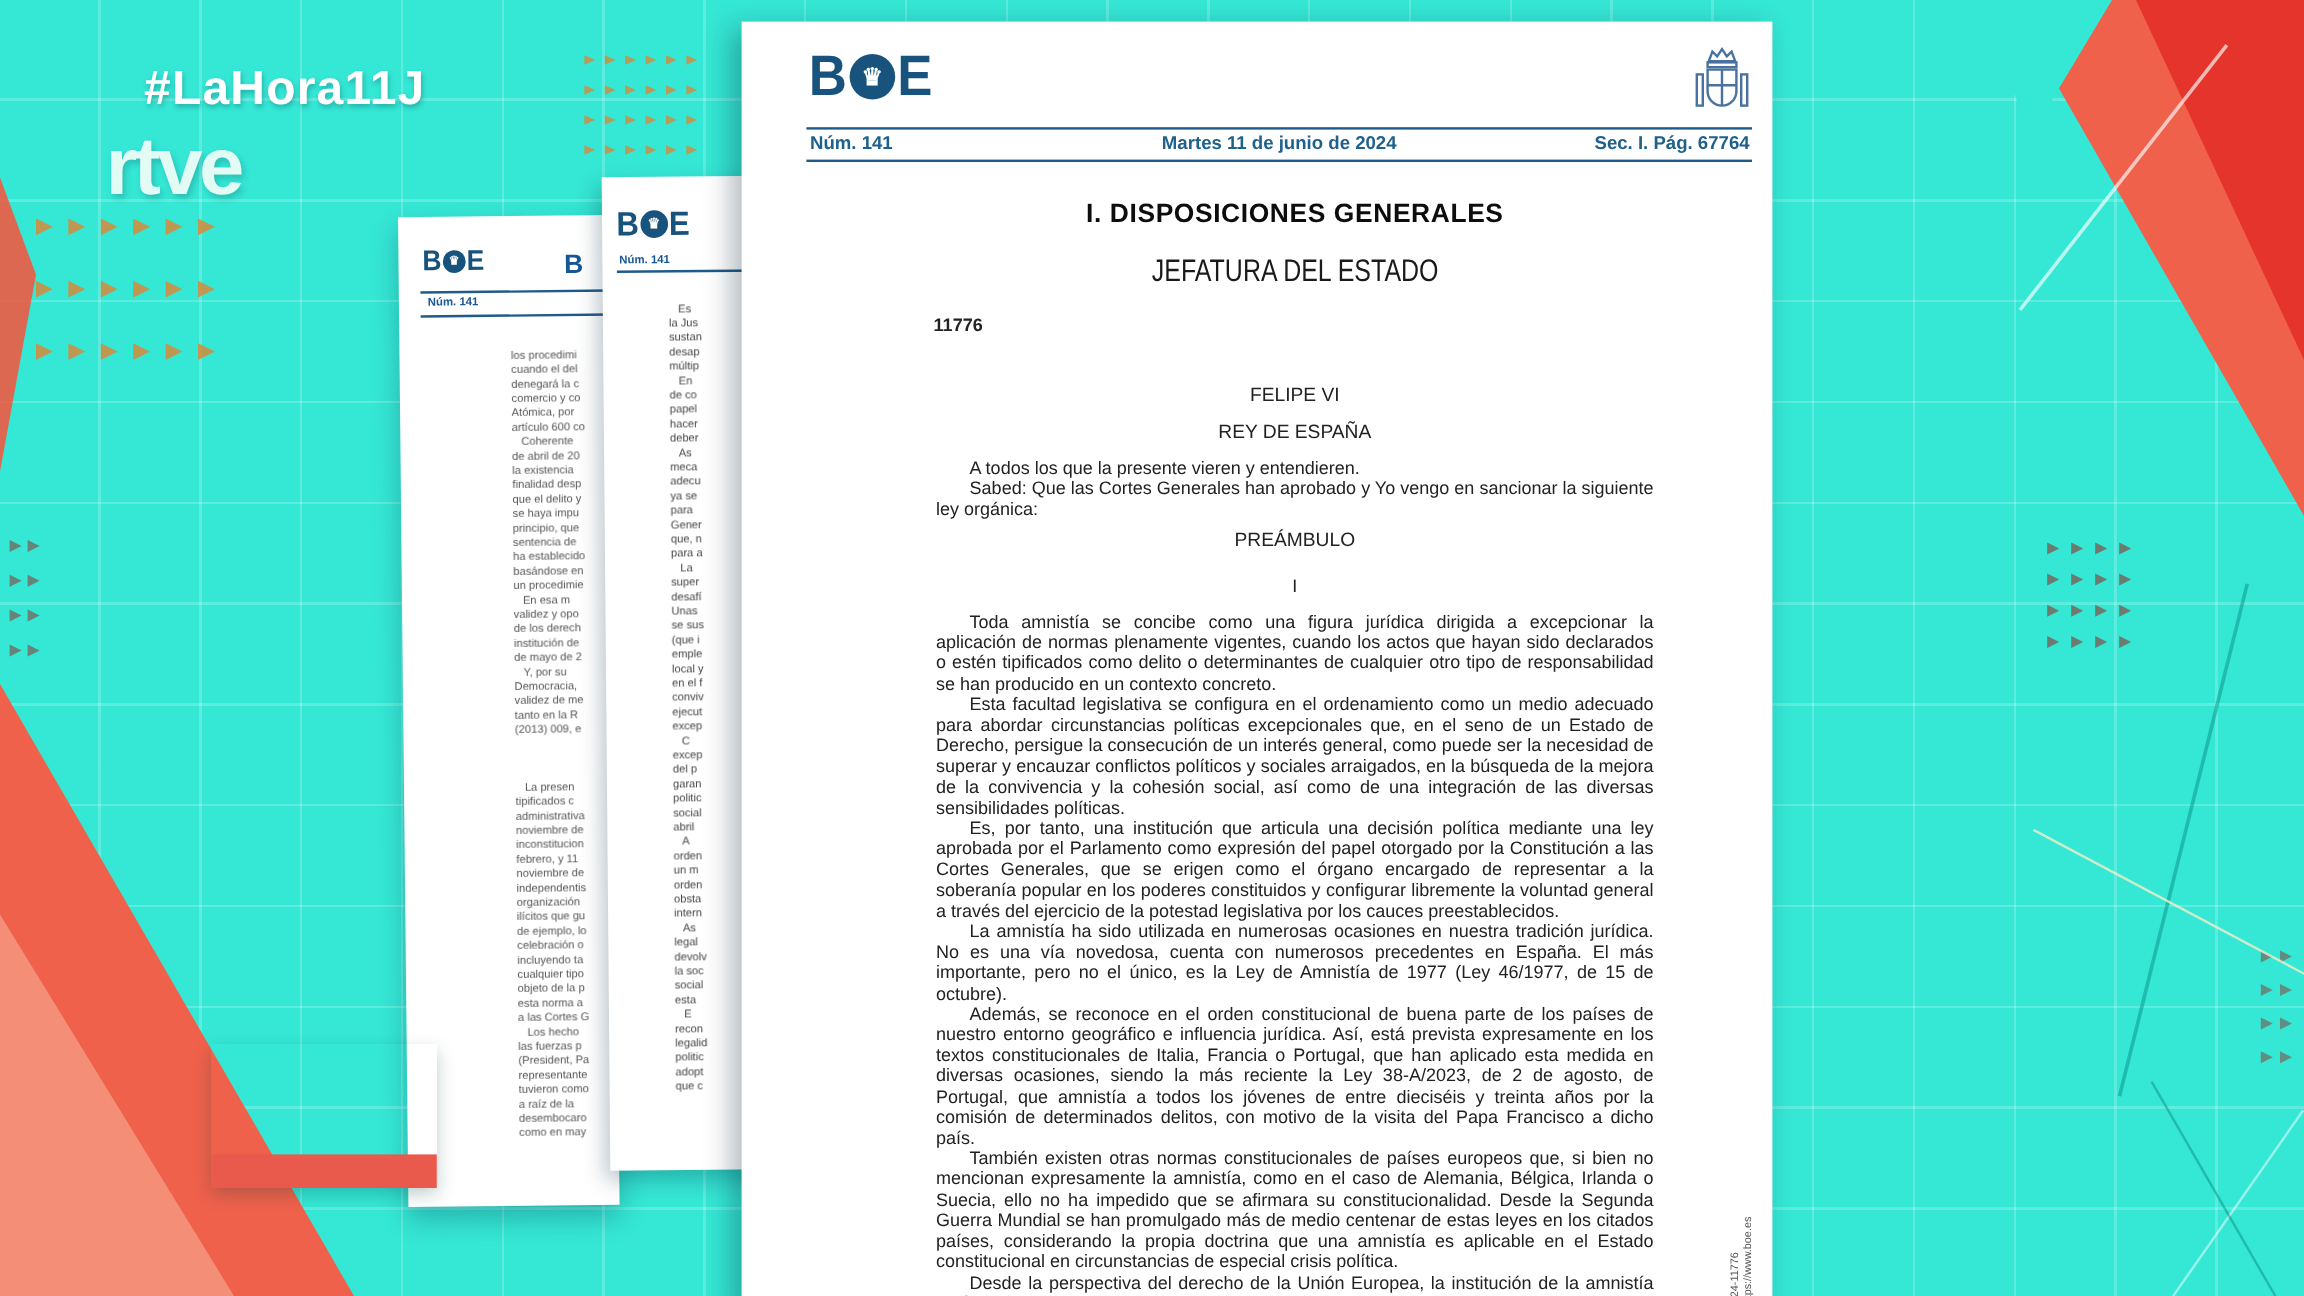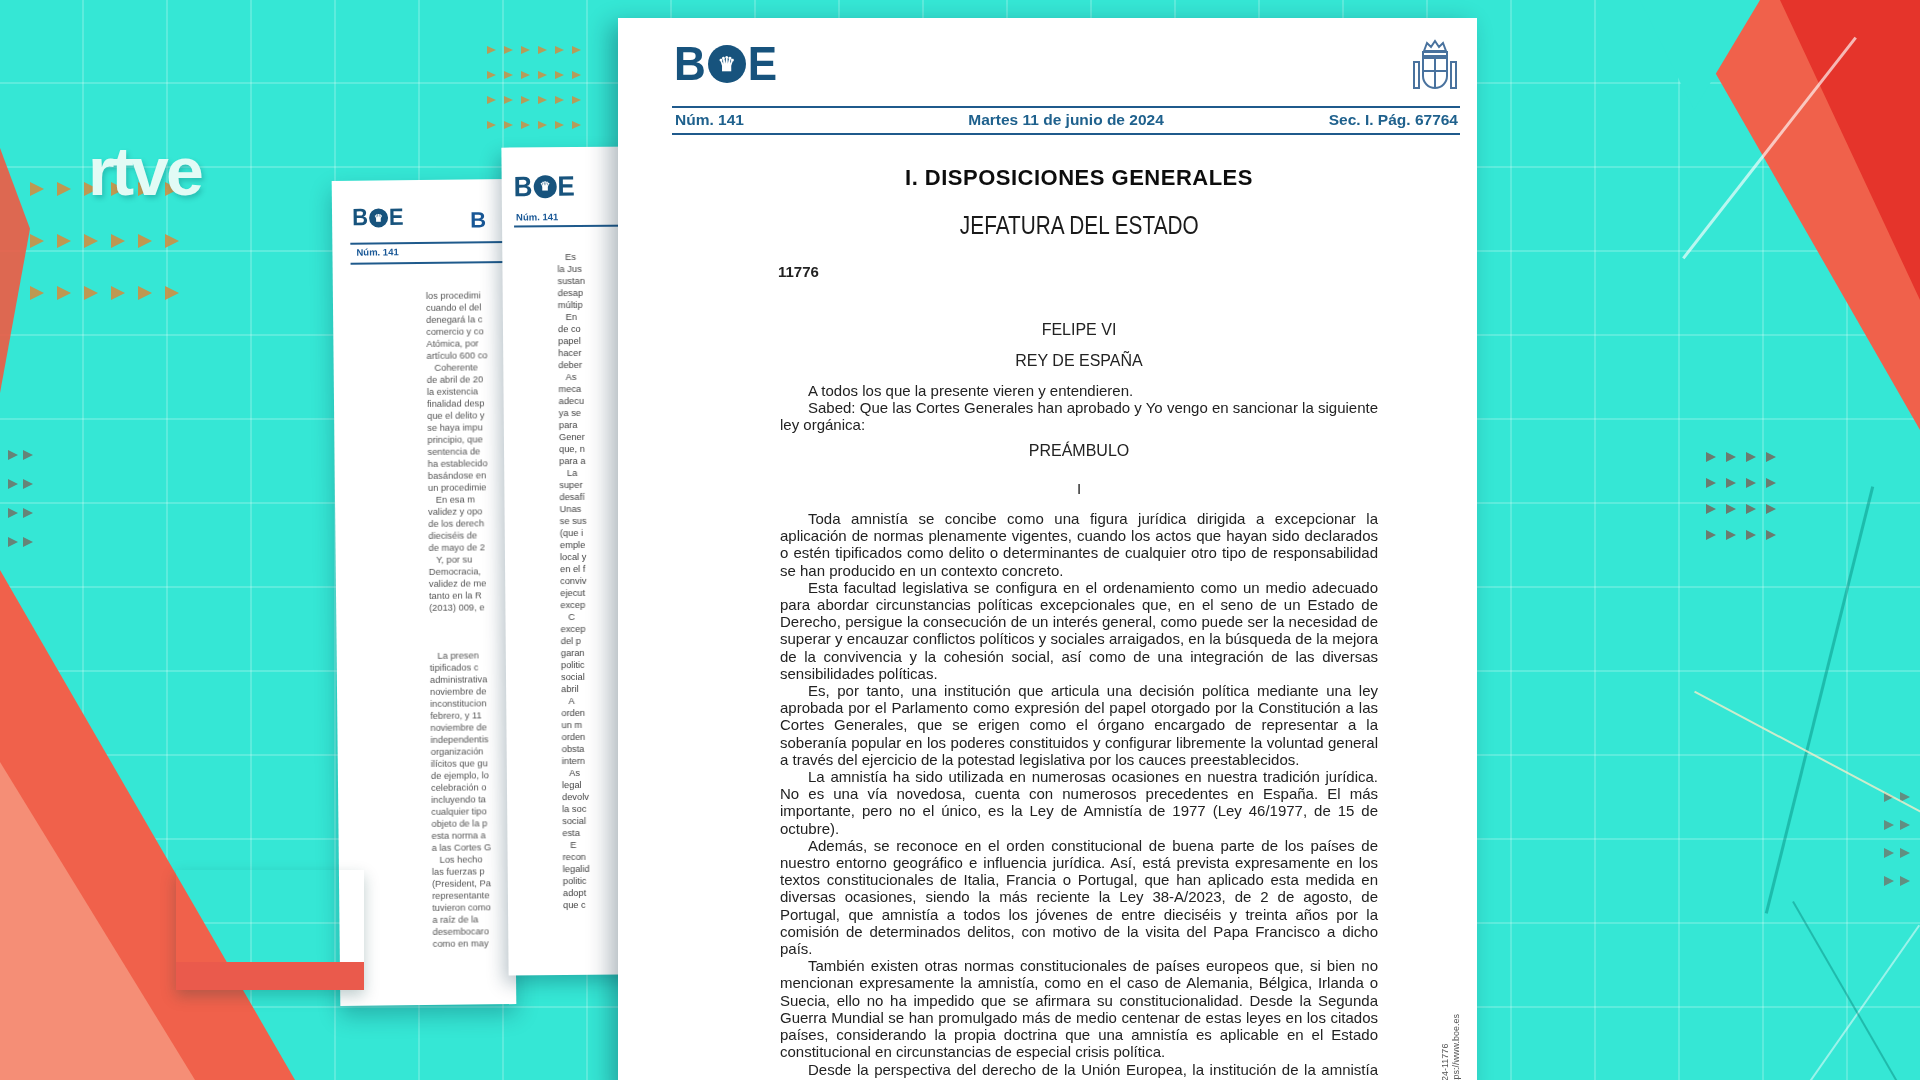--- a/index.html
+++ b/index.html
@@ -21,21 +21,21 @@
   #line-br1{left:1838px;top:900px;width:2px;height:280px;background:rgba(255,255,255,.5);transform:rotate(35deg);}
   #line-br2{left:1872px;top:880px;width:2px;height:320px;background:rgba(0,120,110,.4);transform:rotate(-30deg);}
   #bl-coral{left:0;top:570px;width:295px;height:510px;clip-path:polygon(0 0,100% 100%,0 100%);background:#F0614B;}
   #bl-salmon{left:0;top:762px;width:195px;height:318px;clip-path:polygon(0 0,100% 100%,0 100%);background:#F58E76;}
   #left-sliver{left:0;top:148px;width:30px;height:245px;clip-path:polygon(0 0,100% 33%,0 100%);background:#EF5A43;opacity:.9;}
   .tri{position:absolute;width:0;height:0;}
   
   #hashtag{left:120px;top:52px;z-index:6;color:#fff;font-size:40px;font-weight:bold;
            text-shadow:1px 2px 4px rgba(0,80,90,.35);letter-spacing:1px;}
   #rtve{left:88px;top:100px;z-index:6;color:#E2FBF5;font-size:68px;font-weight:bold;
-        letter-spacing:-3px;text-shadow:2px 3px 5px rgba(0,70,80,.25);margin-top:32px;}
+        letter-spacing:-3px;text-shadow:2px 3px 5px rgba(0,70,80,.25);}
   #lh{left:176px;top:870px;z-index:6;width:188px;height:120px;box-shadow:0 6px 14px rgba(0,60,60,.25);}
   #lh .lh-main{position:absolute;left:0;top:0;width:188px;height:92px;background:#E23028;
        color:#F4F2EF;font-size:64px;font-weight:800;text-align:center;line-height:94px;letter-spacing:2px;}
   #lh .lh-strip{position:absolute;left:0;top:92px;width:188px;height:28px;background:#EA5A4C;}
   
   .page{position:absolute;background:#fff;overflow:hidden;}
   #page-left{left:336px;top:180px;width:176px;height:825px;z-index:2;transform:rotate(-.6deg);
              box-shadow:0 10px 22px rgba(0,40,60,.28);}
   #page-mid{left:505px;top:147px;width:140px;height:828px;z-index:3;transform:rotate(-.5deg);
             box-shadow:-4px 8px 18px rgba(0,40,60,.28);}
@@ -200,20 +200,21 @@
       <div class="tri" style="left: 1884px; top: 792px; border-top: 5.5px solid transparent; border-bottom: 5.5px solid transparent; border-left: 10px solid rgba(152, 34, 27, 0.45);"></div>
       <div class="tri" style="left: 1900px; top: 792px; border-top: 5.5px solid transparent; border-bottom: 5.5px solid transparent; border-left: 10px solid rgba(152, 34, 27, 0.45);"></div>
       <div class="tri" style="left: 1884px; top: 820px; border-top: 5.5px solid transparent; border-bottom: 5.5px solid transparent; border-left: 10px solid rgba(152, 34, 27, 0.45);"></div>
       <div class="tri" style="left: 1900px; top: 820px; border-top: 5.5px solid transparent; border-bottom: 5.5px solid transparent; border-left: 10px solid rgba(152, 34, 27, 0.45);"></div>
       <div class="tri" style="left: 1884px; top: 848px; border-top: 5.5px solid transparent; border-bottom: 5.5px solid transparent; border-left: 10px solid rgba(152, 34, 27, 0.45);"></div>
       <div class="tri" style="left: 1900px; top: 848px; border-top: 5.5px solid transparent; border-bottom: 5.5px solid transparent; border-left: 10px solid rgba(152, 34, 27, 0.45);"></div>
       <div class="tri" style="left: 1884px; top: 876px; border-top: 5.5px solid transparent; border-bottom: 5.5px solid transparent; border-left: 10px solid rgba(152, 34, 27, 0.45);"></div>
       <div class="tri" style="left: 1900px; top: 876px; border-top: 5.5px solid transparent; border-bottom: 5.5px solid transparent; border-left: 10px solid rgba(152, 34, 27, 0.45);"></div>
     </div>
 
+  <div class="abs" id="hashtag">#LaHora11J</div>
   <div class="abs" id="rtve">rtve</div>
   <div class="abs" id="lh">
     <div class="lh-strip"></div>
   </div>
 
   <div class="page" id="page-left">
     <div class="boe-logo small">
       <span class="lb">B</span>
       <span class="seal">♛</span>
       <span class="lb">E</span>
@@ -236,21 +237,21 @@
         <div class="mini-line">que el delito y</div>
         <div class="mini-line">se haya impu</div>
         <div class="mini-line">principio, que</div>
         <div class="mini-line">sentencia de</div>
         <div class="mini-line">ha establecido</div>
         <div class="mini-line">basándose en</div>
         <div class="mini-line">un procedimie</div>
         <div class="mini-line">   En esa m</div>
         <div class="mini-line">validez y opo</div>
         <div class="mini-line">de los derech</div>
-        <div class="mini-line">dieciséis de</div>
+        <div class="mini-line">institución de</div>
         <div class="mini-line">de mayo de 2</div>
         <div class="mini-line">   Y, por su</div>
         <div class="mini-line">Democracia,</div>
         <div class="mini-line">validez de me</div>
         <div class="mini-line">tanto en la R</div>
         <div class="mini-line">(2013) 009, e</div>
         <div class="mini-line"></div>
         <div class="mini-line"></div>
         <div class="mini-line"></div>
         <div class="mini-line">   La presen</div>

